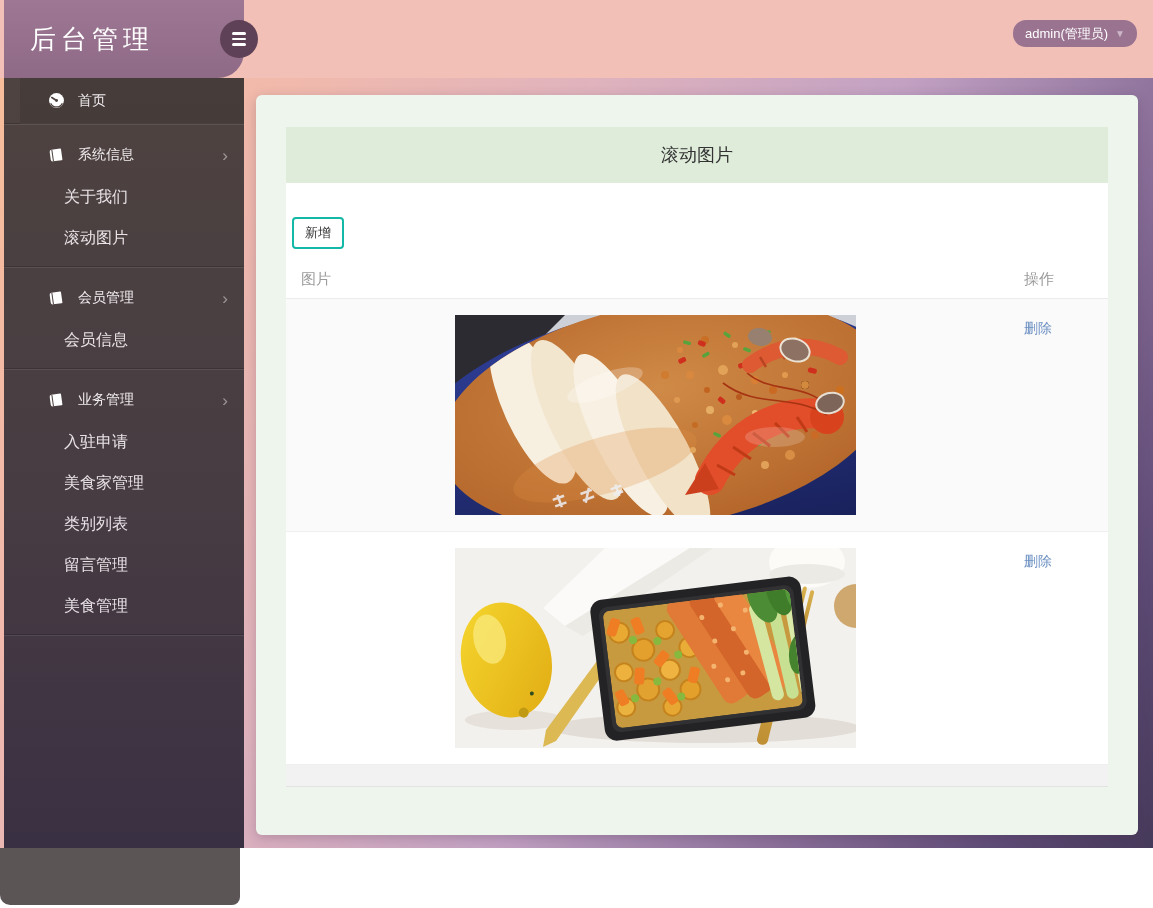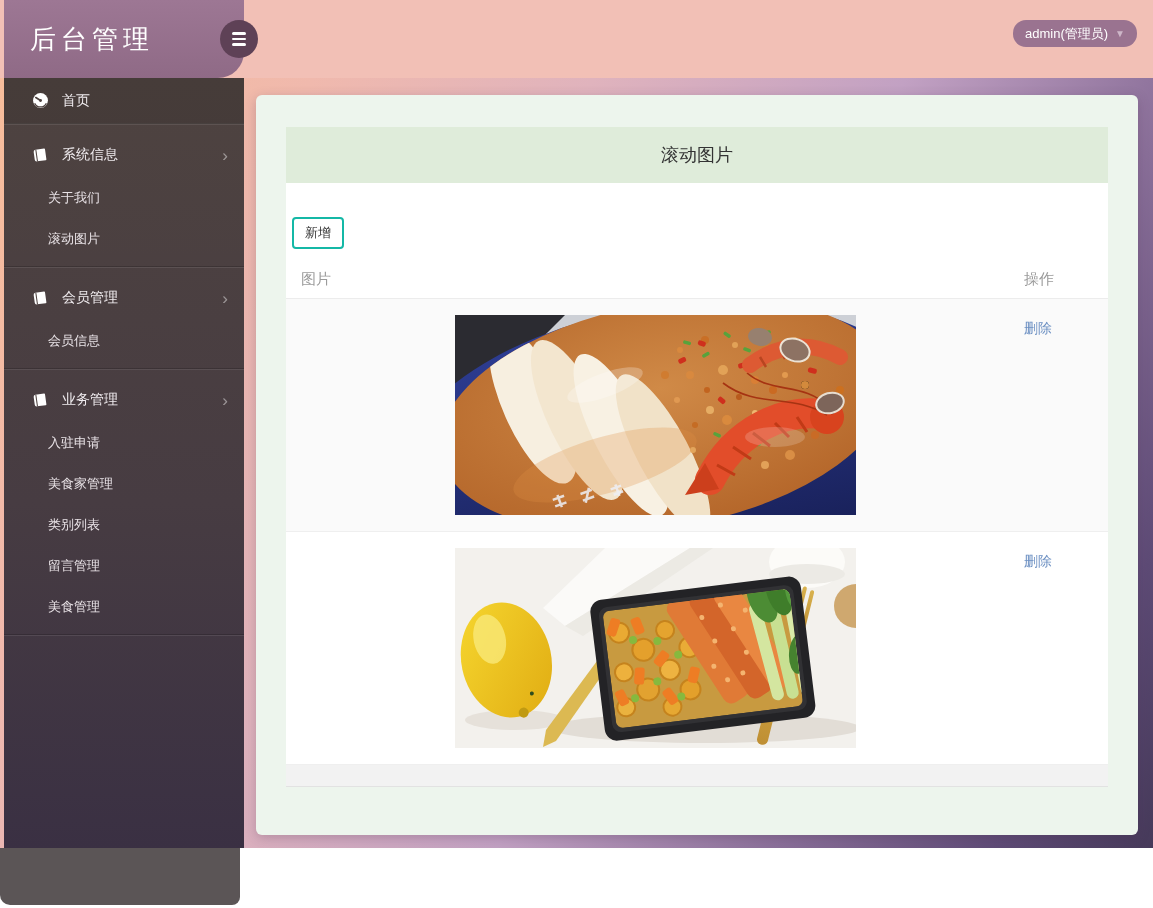--- a/index.html
+++ b/index.html
@@ -17,29 +17,29 @@
   .bg-bottom { position:absolute; left:0; top:848px; width:1153px; height:60px; background:#ffffff; }
 
   
   .sidebar { position:absolute; left:4px; top:0; width:240px; height:848px; z-index:5; }
   .logo { height:78px; background:linear-gradient(180deg,#9d7794,#8f6a86);
           border-radius:0 0 26px 0; color:#fff; font-size:26px; letter-spacing:5px;
           line-height:78px; padding-left:26px; font-weight:500; position:relative; z-index:2;}
   .menu { height:770px; background:linear-gradient(180deg,#4e4340 0%,#473c42 55%,#3a3043 100%);
           color:#f0ecef; }
   .menu-item { display:flex; align-items:center; height:44px; padding:0 16px 0 28px;
-               font-size:14px; cursor:pointer; position:relative; }
+               font-size:14px; cursor:pointer; position:relative;margin-left:16px; }
   .menu-item.home { height:46px; background:rgba(0,0,0,.10);
                     border-bottom:1px solid rgba(255,255,255,.08); }
   .menu-item .mi-icon { width:17px; height:17px; margin-right:13px; flex:0 0 auto; display:inline-flex; }
   .menu-item .chev { margin-left:auto; color:rgba(255,255,255,.45); font-size:17px; line-height:1; }
   .group { border-top:1px solid rgba(255,255,255,.09); padding:8px 0;
            box-shadow:0 -1px 0 rgba(0,0,0,.18); }
   .group:first-of-type { border-top:none; box-shadow:none; }
-  .menu-item.sub { height:41px; padding-left:44px; font-size:13px; color:#e9e3e7; }
+  .menu-item.sub { height:41px; padding-left:44px; font-size:16px; color:#e9e3e7; }
   .menu-end { border-top:1px solid rgba(255,255,255,.09); box-shadow:0 -1px 0 rgba(0,0,0,.18); }
   .sidebar-stub { position:absolute; left:0; top:848px; width:240px; height:57px;
                   background:#5b5556; border-radius:0 0 8px 10px; z-index:4; }
 
   
   .hamburger { position:absolute; left:220px; top:20px; width:38px; height:38px; border:none;
                border-radius:50%; background:#5e4156; z-index:6; cursor:pointer;
                display:flex; flex-direction:column; align-items:center; justify-content:center; gap:3px; }
   .hamburger b { display:block; width:14px; height:2.5px; border-radius:2px; background:#fff; }
   .user-pill { position:absolute; right:16px; top:20px; height:27px; padding:0 12px;

